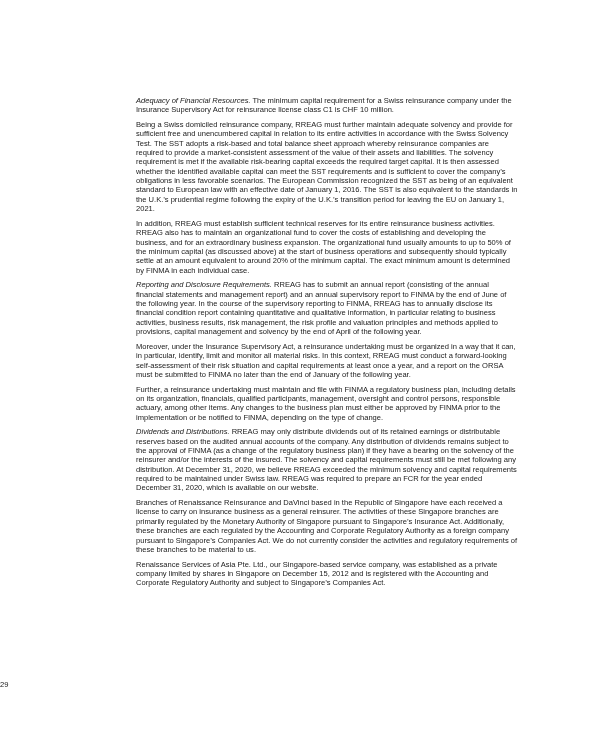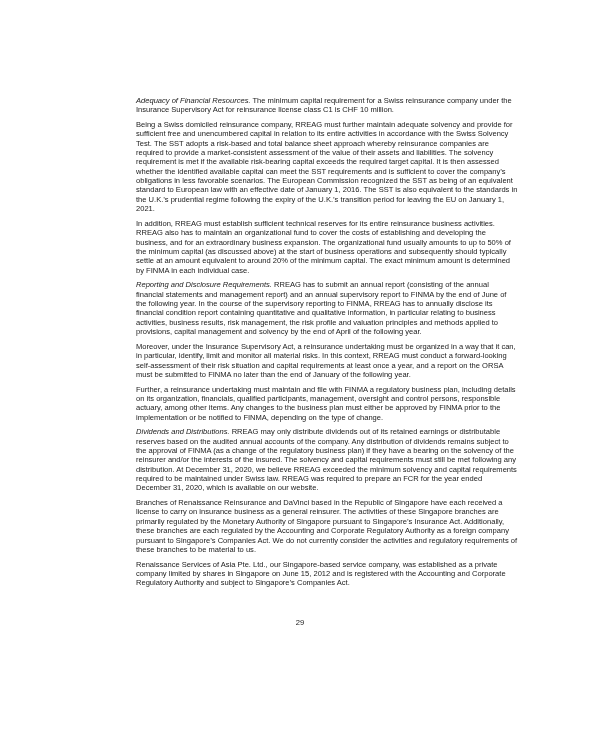--- a/index.html
+++ b/index.html
@@ -6,32 +6,32 @@
   body { width: 600px; height: 744px; position: relative; overflow: hidden; }
   .page {
     position: absolute; left: 111px; top: 96px; width: 382px;
     font-family: "Liberation Sans", sans-serif;
     font-size: 7.55px; line-height: 9.35px; color: #1a1a1a; margin-left: 25px;
   }
   .page p { margin: 0 0 5.4px 0; text-align: left; }
   .runin { font-style: italic; }
   .heading { font-weight: bold; margin: 4px 0 4.5px 0; }
   .pagenum {
-    position: absolute; left: 0; width: 600px; top: 618px; text-align: center;
+    position: absolute; left: 0; width: 600px; top: 680px; 
     font-family: "Liberation Sans", sans-serif; font-size: 7.6px; color: #1a1a1a;
   }
 </style>
 </head>
 <body>
 
 <div class="page">
   <p><span class="runin">Adequacy of Financial Resources.</span><span> The minimum capital requirement for a Swiss reinsurance company under the Insurance Supervisory Act for reinsurance license class C1 is CHF 10 million.</span></p>
   <p><span>Being a Swiss domiciled reinsurance company, RREAG must further maintain adequate solvency and provide for sufficient free and unencumbered capital in relation to its entire activities in accordance with the Swiss Solvency Test. The SST adopts a risk-based and total balance sheet approach whereby reinsurance companies are required to provide a market-consistent assessment of the value of their assets and liabilities. The solvency requirement is met if the available risk-bearing capital exceeds the required target capital. It is then assessed whether the identified available capital can meet the SST requirements and is sufficient to cover the company’s obligations in less favorable scenarios. The European Commission recognized the SST as being of an equivalent standard to European law with an effective date of January 1, 2016. The SST is also equivalent to the standards in the U.K.’s prudential regime following the expiry of the U.K.’s transition period for leaving the EU on January 1, 2021.</span></p>
   <p><span>In addition, RREAG must establish sufficient technical reserves for its entire reinsurance business activities. RREAG also has to maintain an organizational fund to cover the costs of establishing and developing the business, and for an extraordinary business expansion. The organizational fund usually amounts to up to 50% of the minimum capital (as discussed above) at the start of business operations and subsequently should typically settle at an amount equivalent to around 20% of the minimum capital. The exact minimum amount is determined by FINMA in each individual case.</span></p>
   <p><span class="runin">Reporting and Disclosure Requirements.</span><span> RREAG has to submit an annual report (consisting of the annual financial statements and management report) and an annual supervisory report to FINMA by the end of June of the following year. In the course of the supervisory reporting to FINMA, RREAG has to annually disclose its financial condition report containing quantitative and qualitative information, in particular relating to business activities, business results, risk management, the risk profile and valuation principles and methods applied to provisions, capital management and solvency by the end of April of the following year.</span></p>
   <p><span>Moreover, under the Insurance Supervisory Act, a reinsurance undertaking must be organized in a way that it can, in particular, identify, limit and monitor all material risks. In this context, RREAG must conduct a forward-looking self-assessment of their risk situation and capital requirements at least once a year, and a report on the ORSA must be submitted to FINMA no later than the end of January of the following year.</span></p>
   <p><span>Further, a reinsurance undertaking must maintain and file with FINMA a regulatory business plan, including details on its organization, financials, qualified participants, management, oversight and control persons, responsible actuary, among other items. Any changes to the business plan must either be approved by FINMA prior to the implementation or be notified to FINMA, depending on the type of change.</span></p>
   <p><span class="runin">Dividends and Distributions.</span><span> RREAG may only distribute dividends out of its retained earnings or distributable reserves based on the audited annual accounts of the company. Any distribution of dividends remains subject to the approval of FINMA (as a change of the regulatory business plan) if they have a bearing on the solvency of the reinsurer and/or the interests of the insured. The solvency and capital requirements must still be met following any distribution. At December 31, 2020, we believe RREAG exceeded the minimum solvency and capital requirements required to be maintained under Swiss law. RREAG was required to prepare an FCR for the year ended December 31, 2020, which is available on our website.</span></p>
   <p>Branches of Renaissance Reinsurance and DaVinci based in the Republic of Singapore have each received a license to carry on insurance business as a general reinsurer. The activities of these Singapore branches are primarily regulated by the Monetary Authority of Singapore pursuant to Singapore’s Insurance Act. Additionally, these branches are each regulated by the Accounting and Corporate Regulatory Authority as a foreign company pursuant to Singapore’s Companies Act. We do not currently consider the activities and regulatory requirements of these branches to be material to us.</p>
-  <p>Renaissance Services of Asia Pte. Ltd., our Singapore-based service company, was established as a private company limited by shares in Singapore on June 15, 2012 and is registered with the Accounting and Corporate Regulatory Authority and subject to Singapore’s Companies Act.</p>
+  <p>Renaissance Services of Asia Pte. Ltd., our Singapore-based service company, was established as a private company limited by shares in Singapore on December 15, 2012 and is registered with the Accounting and Corporate Regulatory Authority and subject to Singapore’s Companies Act.</p>
 </div>
 
 <div class="pagenum">29</div>
 
 </body></html>

